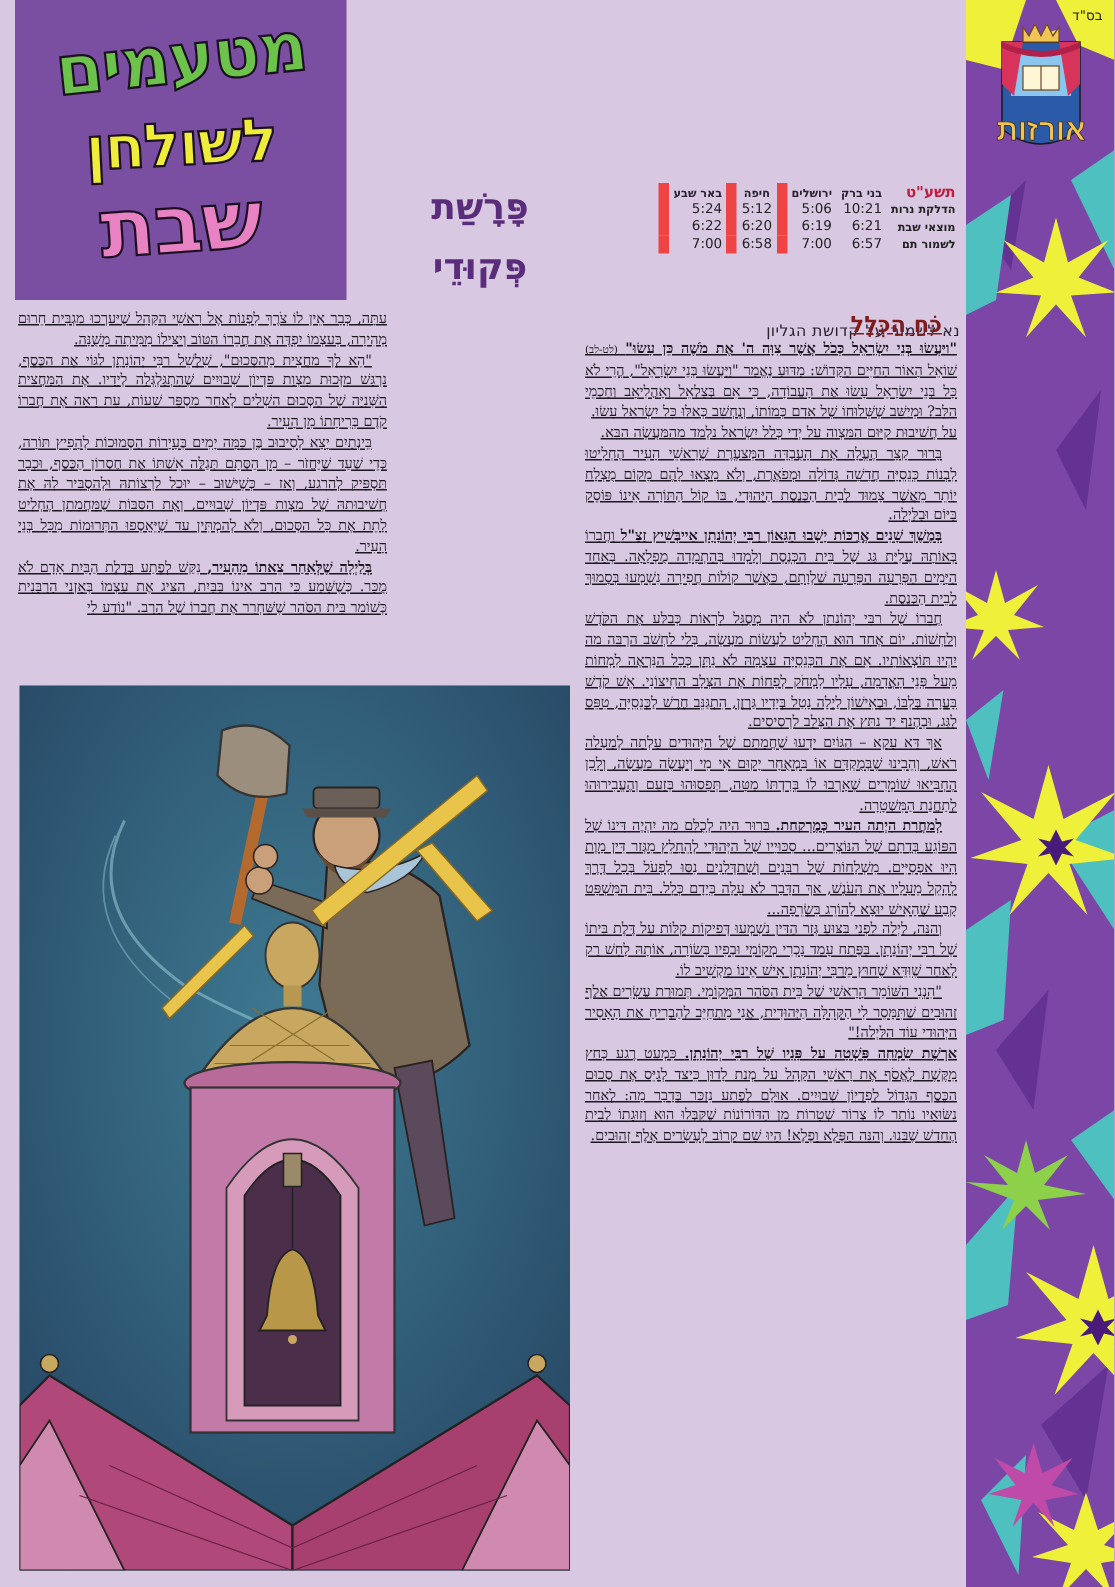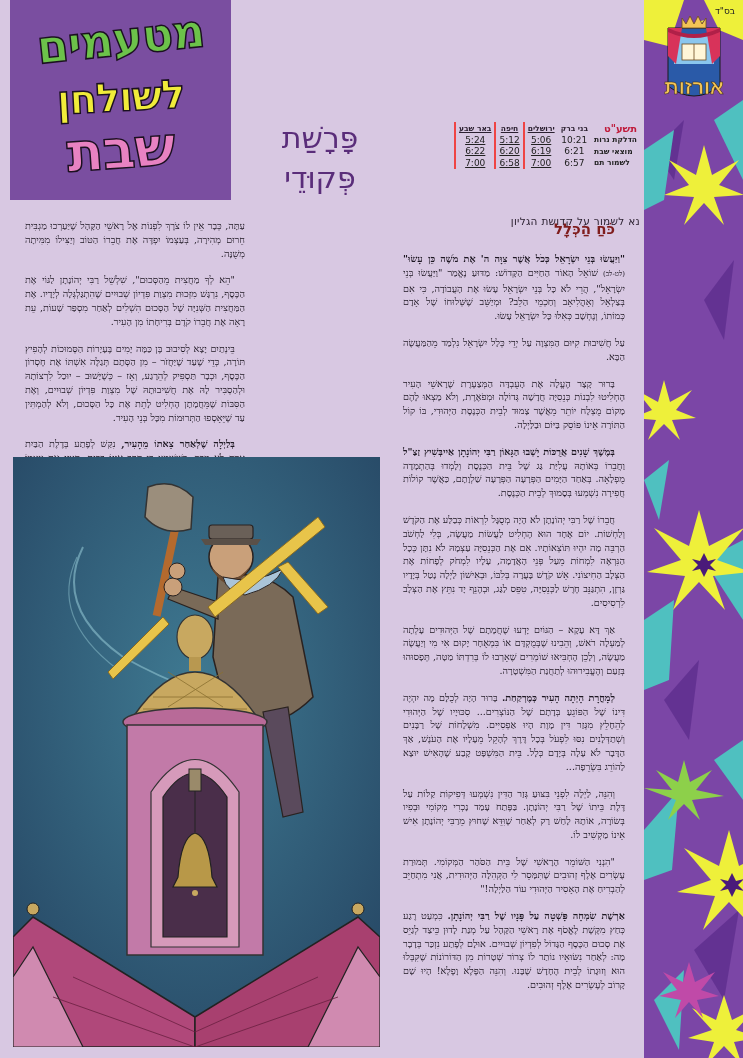--- a/index.html
+++ b/index.html
@@ -46,52 +46,52 @@
   .emblem-name {
     position: absolute; left: 20px; top: 76px; width: 60px; text-align: center;
     font-family: Liberation Sans, sans-serif; font-weight: bold; font-size: 20px; color: #f2c456;
     direction: rtl; -webkit-text-stroke: 0.5px #3a2a10;
   }
 
   
   .parsha-title {
     position: absolute; left: 260px; top: 118px; width: 120px;
     direction: rtl; text-align: center;
-    color: #5a2d7a; font-family: "DejaVu Sans", sans-serif; font-weight: normal;
-    font-size: 30px; line-height: 40px;
+    color: #5a2d7a; font-family: "DejaVu Sans", sans-serif; font-weight: bold;
+    font-size: 24px; line-height: 40px;
   }
 
   
   .times {
     position: absolute; left: 462px; top: 122px; width: 178px;
     direction: rtl; font-family: "DejaVu Sans", sans-serif;
   }
   .times table { border-collapse: collapse; width: 100%; }
   .times th {
     font-size: 7.5px; font-weight: bold; padding: 0 3px; height: 12px; color: #2b2030;
     white-space: nowrap;
   }
   .times th.year { color: #c01c3c; font-size: 10px; text-align: right; }
   .times td {
-    font-size: 9px; padding: 0 3px; height: 11.5px; text-align: center; color: #222;
+    font-size: 9px; padding: 0 3px; height: 11.5px; color: #222;
     white-space: nowrap;
   }
-  .times td.rowlabel { font-size: 7.5px; font-weight: bold; text-align: left; }
-  .times .bl { border-left: 2px solid #ef4444; text-decoration: underline; }
+  .times td.rowlabel { font-size: 7.5px; font-weight: bold; text-align: right; }
+  .times .bl { border-left: 7px solid #ef4444; }
   .notice {
     position: absolute; left: 418px; top: 175px; width: 222px; direction: rtl; text-align: right;
     font-family: "DejaVu Sans", sans-serif; font-size: 10.5px; color: #2b2030; letter-spacing: 0.3px; margin-top: 40px;
   }
 
   
   .col {
     position: absolute; direction: rtl; text-align: justify;
     font-size: 9.6px; line-height: 13.8px; color: #1d1722;
   }
-  .col p { margin: 13px; text-indent: 10px; }
+  .col p { margin: 0; text-indent: 10px; text-decoration: underline; }
   .col p.noindent { text-indent: 0; }
   .col b { font-weight: bold; }
   .col-right { left: 390px; top: 206px; width: 248px; }
   .col-left { left: 12px; top: 206px; width: 246px; }
   .section-head {
     font-family: "DejaVu Sans", sans-serif; font-weight: bold; font-size: 15px; line-height: 20px;
     text-align: right; text-indent: 0; color: #7f1d1d;
   }
   .verse-ref { font-size: 7px; }
 

